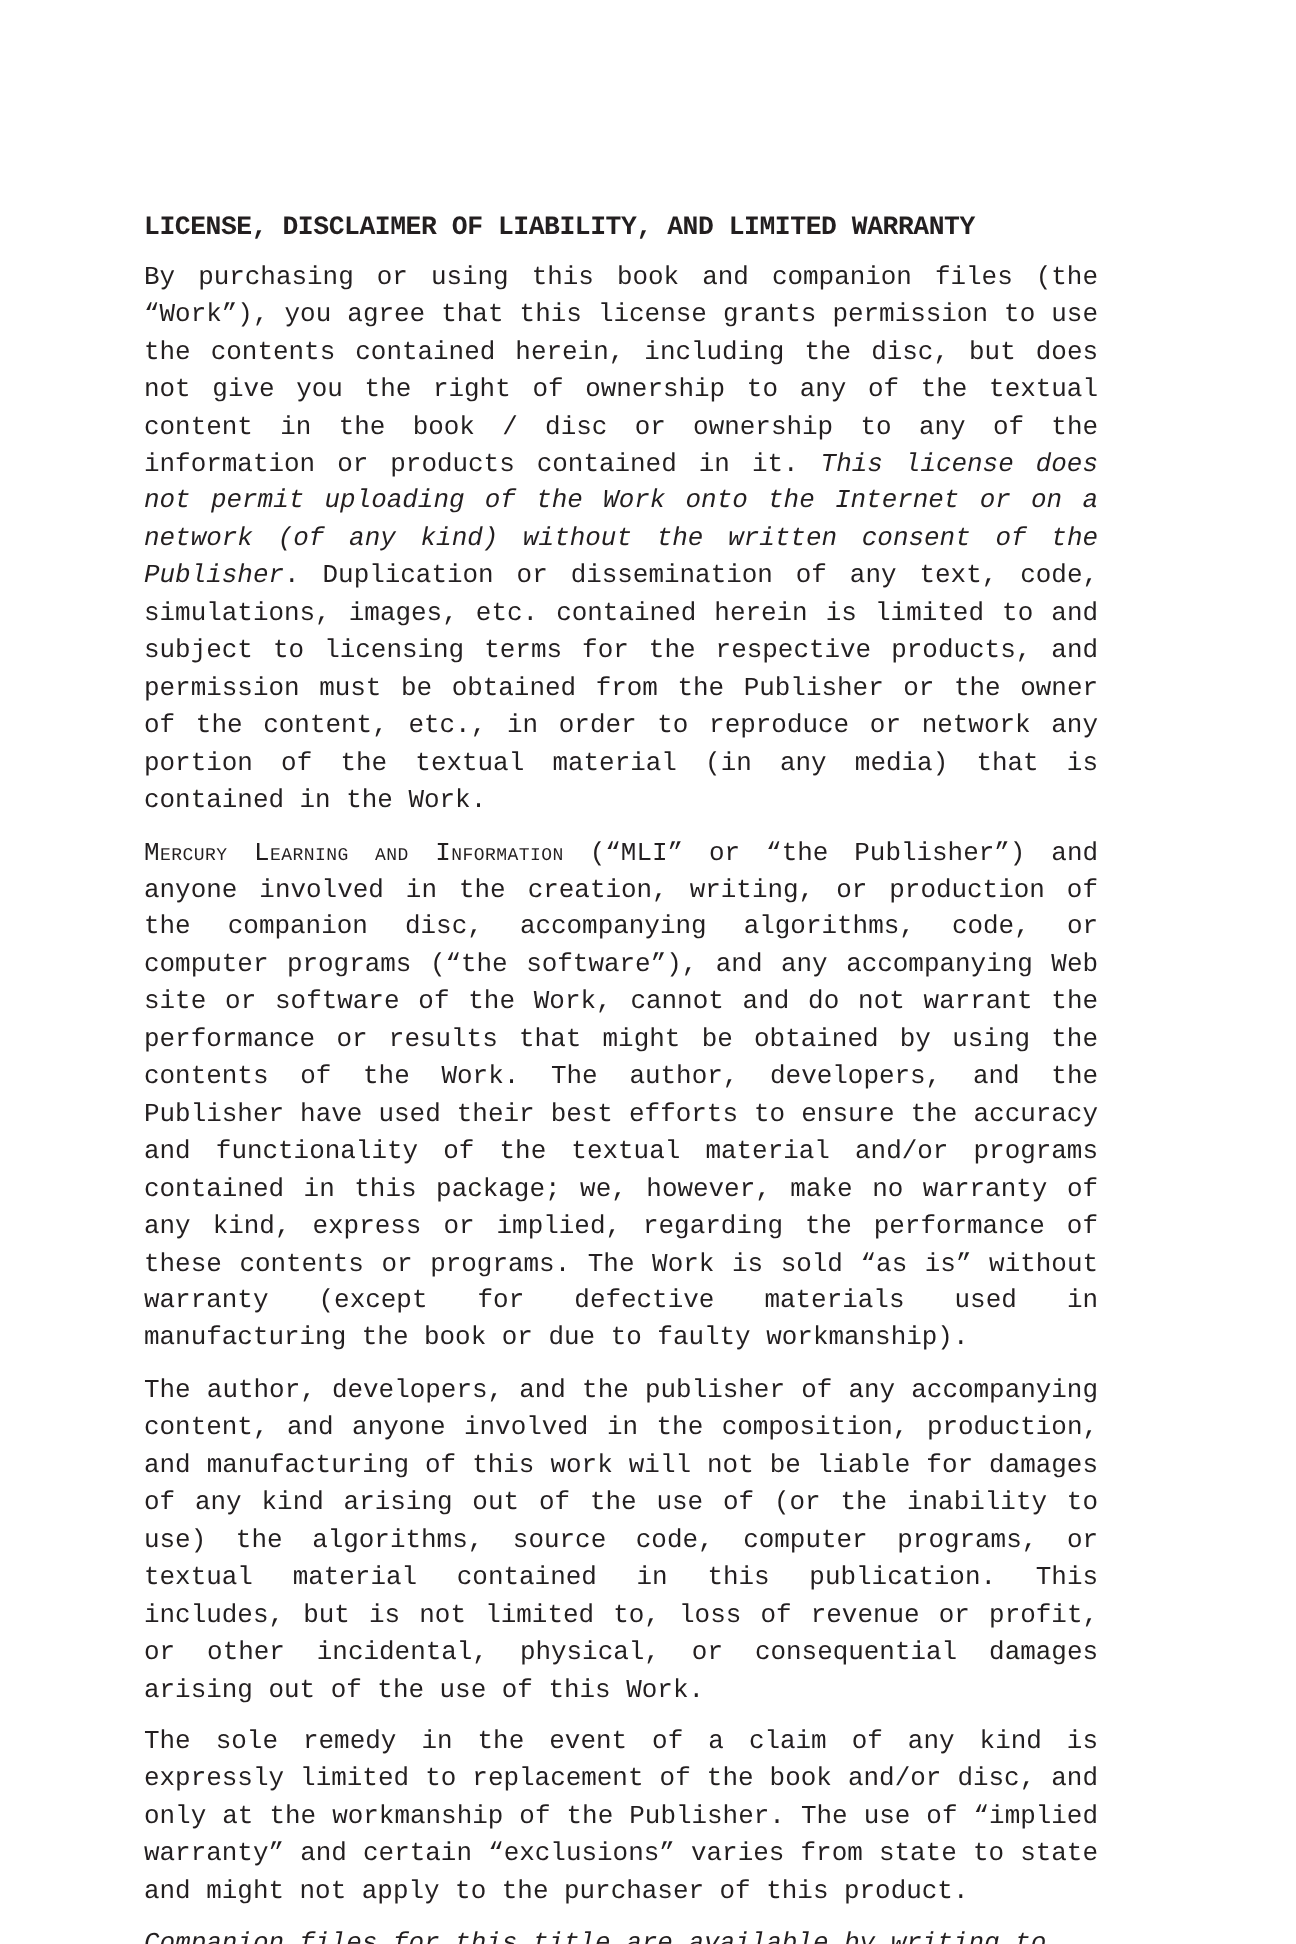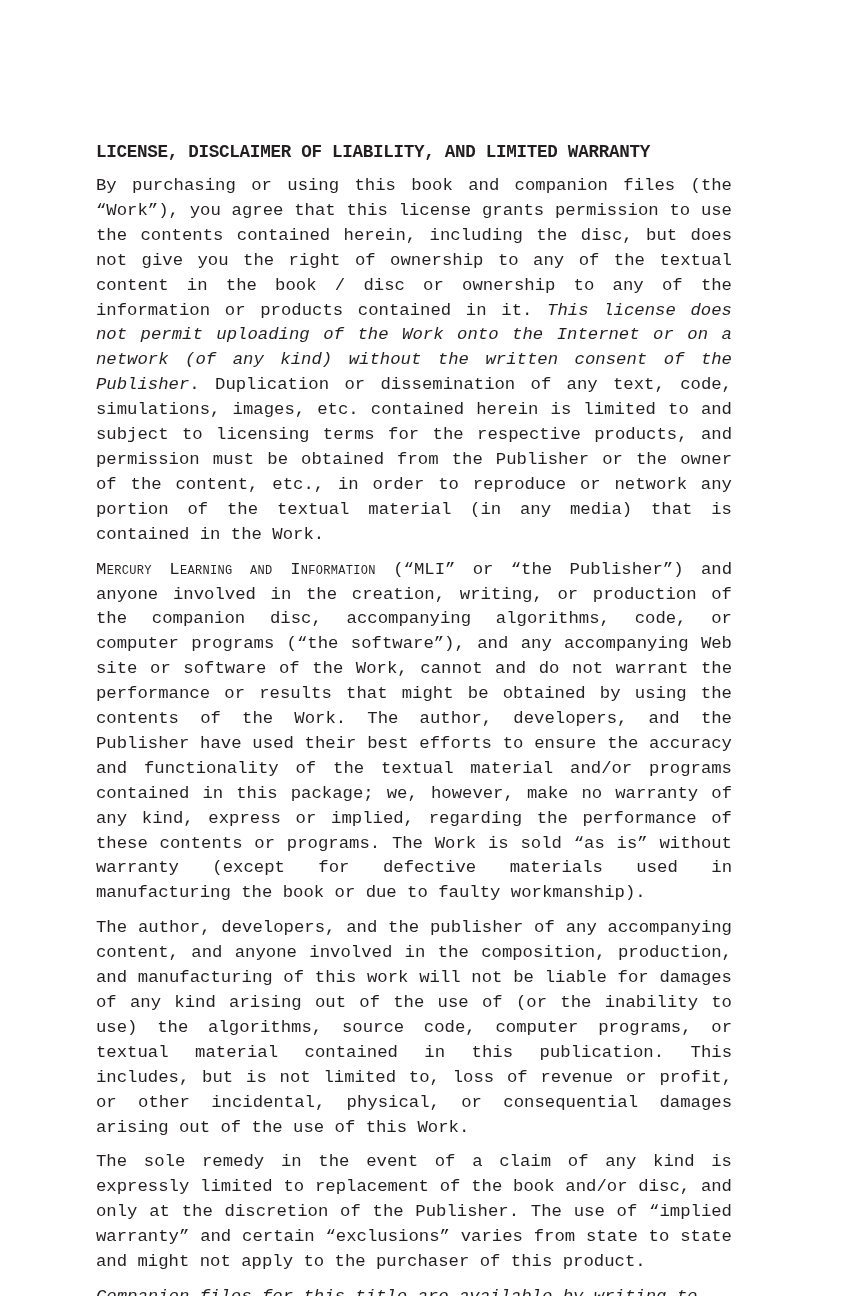--- a/index.html
+++ b/index.html
@@ -35,16 +35,16 @@
 
 <div class="page">
   <div class="heading">LICENSE, DISCLAIMER OF LIABILITY, AND LIMITED WARRANTY</div>
 
   <p class="para"><span>By purchasing or using this book and companion files (the “Work”), you agree that this license grants permission to use the contents contained herein, including the disc, but does not give you the right of ownership to any of the textual content in the book / disc or ownership to any of the information or products contained in it. </span><span class="it">This license does not permit uploading of the Work onto the Internet or on a network (of any kind) without the written consent of the Publisher</span><span>. Duplication or dissemination of any text, code, simulations, images, etc. contained herein is limited to and subject to licensing terms for the respective products, and permission must be obtained from the Publisher or the owner of the content, etc., in order to reproduce or network any portion of the textual material (in any media) that is contained in the Work.</span></p>
 
   <p class="para"><span class="sc">Mercury Learning and Information</span><span> (“MLI” or “the Publisher”) and anyone involved in the creation, writing, or production of the companion disc, accompanying algorithms, code, or computer programs (“the software”), and any accompanying Web site or software of the Work, cannot and do not warrant the performance or results that might be obtained by using the contents of the Work. The author, developers, and the Publisher have used their best efforts to ensure the accuracy and functionality of the textual material and/or programs contained in this package; we, however, make no warranty of any kind, express or implied, regarding the performance of these contents or programs. The Work is sold “as is” without warranty (except for defective materials used in manufacturing the book or due to faulty workmanship).</span></p>
 
   <p class="para">The author, developers, and the publisher of any accompanying content, and anyone involved in the composition, production, and manufacturing of this work will not be liable for damages of any kind arising out of the use of (or the inability to use) the algorithms, source code, computer programs, or textual material contained in this publication. This includes, but is not limited to, loss of revenue or profit, or other incidental, physical, or consequential damages arising out of the use of this Work.</p>
 
-  <p class="para">The sole remedy in the event of a claim of any kind is expressly limited to replacement of the book and/or disc, and only at the discretion of the Publisher. The use of “implied warranty” and certain “exclusions” varies from state to state and might not apply to the purchaser of this product.</p>
+  <p class="para">The sole remedy in the event of a claim of any kind is expressly limited to replacement of the book and/or disc, and only at the workmanship of the Publisher. The use of “implied warranty” and certain “exclusions” varies from state to state and might not apply to the purchaser of this product.</p>
 
   <p class="note">Companion files for this title are available by writing to the publisher at info@merclearning.com.</p>
 </div>
 
 </body></html>

